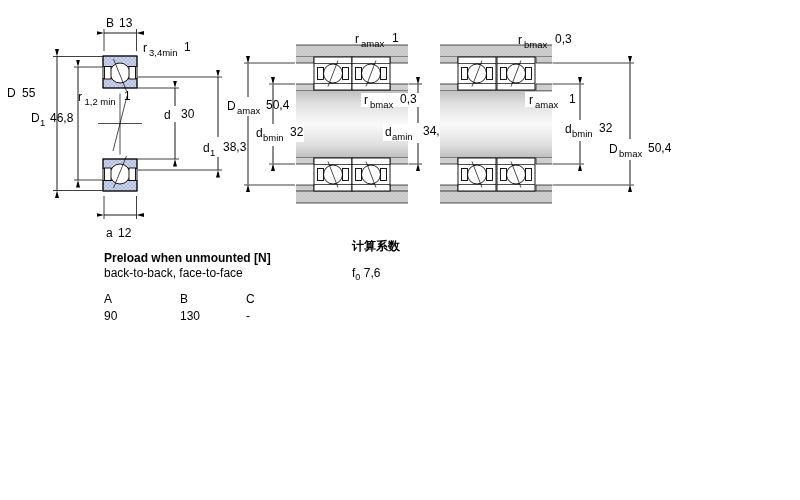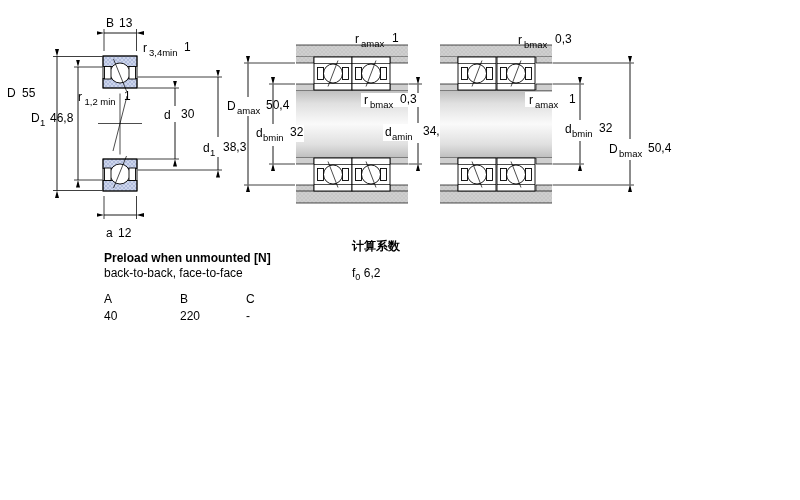--- a/index.html
+++ b/index.html
@@ -320,26 +320,26 @@
     </g>
   </g>
 </svg>
 
   <div>
     <div class="note bold" style="left:104px; top:251px;">Preload when unmounted [N]</div>
     <div class="note" style="left:104px; top:266px;text-align:center;">back-to-back, face-to-face</div>
     <div class="note" style="left:104px; top:292px;">A</div>
     <div class="note" style="left:180px; top:292px;">B</div>
     <div class="note" style="left:246px; top:292px;">C</div>
-    <div class="note" style="left:104px; top:309px;">40</div>
-    <div class="note" style="left:180px; top:309px;">220</div>
+    <div class="note" style="left:104px; top:309px;">90</div>
+    <div class="note" style="left:180px; top:309px;">130</div>
     <div class="note" style="left:246px; top:309px;">-</div>
   </div>
 
   <div>
     <div class="note bold" style="left:352px; top:238px;">计算系数</div>
     <div class="note" style="left:352px; top:266px;">
       <span>f</span><sub class="f0sub">0</sub>
-      <span>6,2</span>
+      <span>7,6</span>
     </div>
   </div>
 
 </div>
 
 </body></html>

